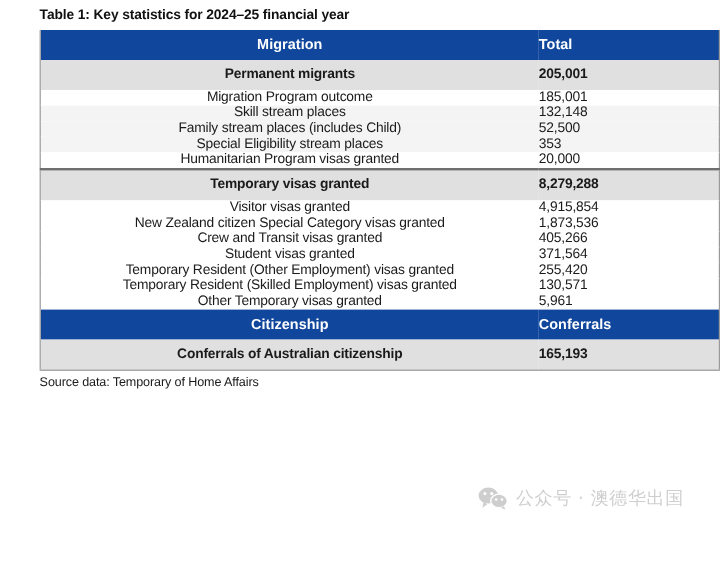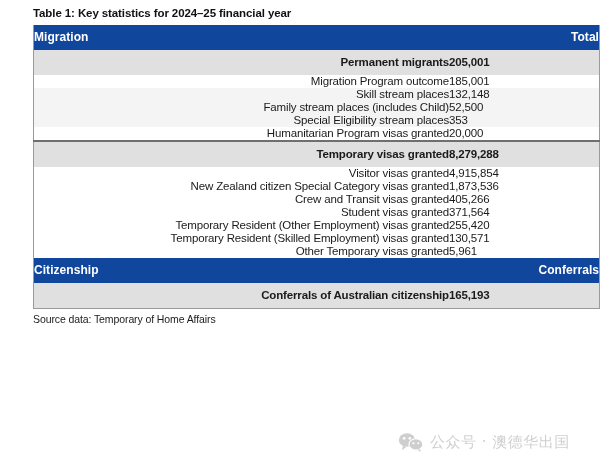--- a/index.html
+++ b/index.html
@@ -38,43 +38,43 @@
     table-layout: fixed;
   }
   .tbl td, .tbl th {
     font-size: 11.5px;
     line-height: 13px;
     vertical-align: middle;
     padding: 0;
     letter-spacing: -0.15px;
   }
   .lbl {
-    text-align: right;
+    text-align: center;
     padding: 5px 6px 5px 8px;
     white-space: nowrap;
   }
   .val {
     text-align: left;
     padding: 5px 10px 5px 4px;
     white-space: nowrap;
     width: 150px;
   }
 
   
   tr.section-head > th {
     background: #10469C;
     color: #ffffff;
     font-weight: bold;
     font-size: 12px;
     padding-top: 6px;
     padding-bottom: 6px;
     letter-spacing: 0.05px;
   }
-  tr.section-head > th.lbl { text-align: left; }
-  tr.section-head > th.val { text-align: right; }
+  tr.section-head > th.lbl { text-align: center; }
+  tr.section-head > th.val { }
 
   
   tr.grp > td {
     background: #e0e0e0;
     font-weight: bold;
     padding-top: 6px;
     padding-bottom: 6px;
   }
   tr.plain > td { background: #ffffff; }
   tr.shaded > td { background: #f4f4f4; }
@@ -90,21 +90,21 @@
     color: #1a1a1a;
     padding: 4px 0 0 25px;
     letter-spacing: -0.1px;
     line-height: 13px;
   }
 
   
   .watermark {
     position: absolute;
     left: 398px;
-    top: 432px;
+    top: 405px;
     display: flex;
     align-items: center;
     gap: 6px;
     pointer-events: none;
     opacity: 0.42;
   }
   .watermark .wm-text {
     font-size: 15px;
     color: #8d8d8d;
     white-space: nowrap;

